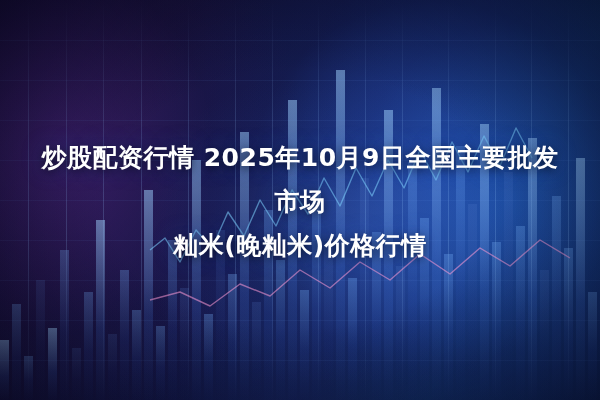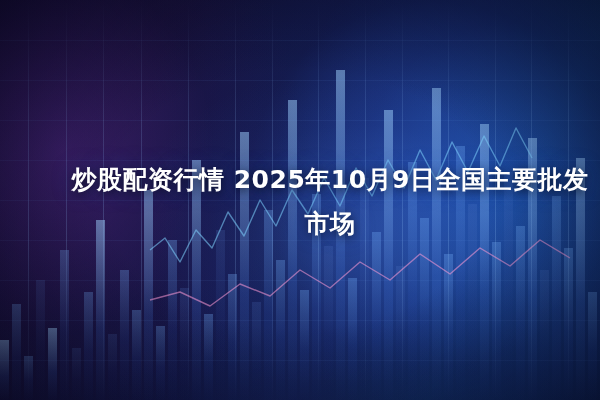--- a/index.html
+++ b/index.html
@@ -96,21 +96,21 @@
 
   
   .headline {
     position: absolute;
     left: 0;
     top: 0;
     width: 600px;
     height: 400px;
     display: flex;
     flex-direction: column;
-    align-items: flex-end;
+    align-items: center;
     justify-content: center;
     padding-top: 4px;
     box-sizing: border-box;
   }
   .headline-inner {
     width: 540px;
     text-align: center;
     color: #ffffff;
     font-size: 25px;
     line-height: 44px;
@@ -214,16 +214,17 @@
   <svg class="chart-svg" id="chart-svg" viewBox="0 0 600 400" preserveAspectRatio="none">
       <polyline points="150,250 165,238 180,262 196,230 212,248 228,212 244,236 260,200 276,226 292,190 308,214 324,178 340,206 356,168 372,196 388,160 404,188 420,150 436,180 452,142 468,172 484,136 500,166 516,128 532,158" fill="none" stroke="#7fd3ff" stroke-width="1.4" stroke-opacity="0.55" stroke-linejoin="round"></polyline>
       <polyline points="150,300 180,292 210,306 240,284 270,296 300,270 330,288 360,262 390,280 420,254 450,274 480,248 510,266 540,240 570,258" fill="none" stroke="#ff9ad5" stroke-width="1.4" stroke-opacity="0.55" stroke-linejoin="round"></polyline>
     </svg>
 
   <div class="vignette"></div>
 
   <div class="headline">
     <div class="headline-inner">
       <div>炒股配资行情 2025年10月9日全国主要批发市场</div>
+      <div>籼米(晚籼米)价格行情</div>
     </div>
   </div>
 
 </div>
 
 </body></html>

